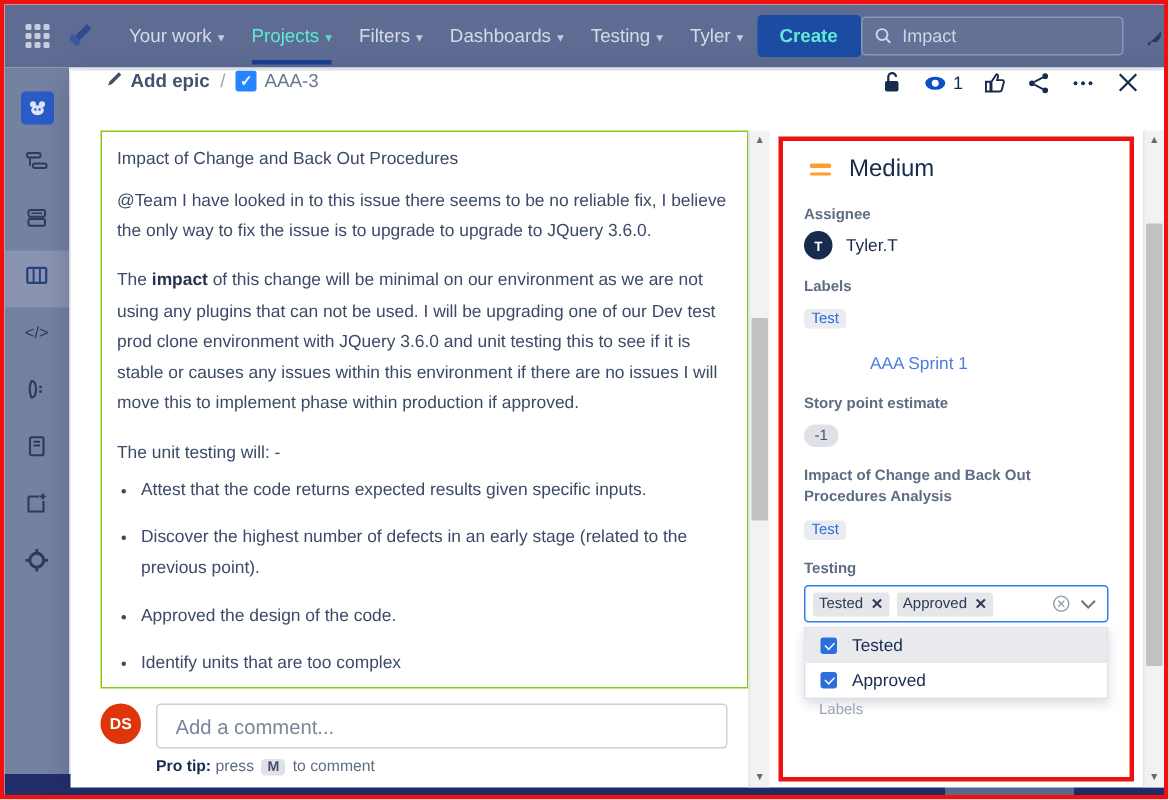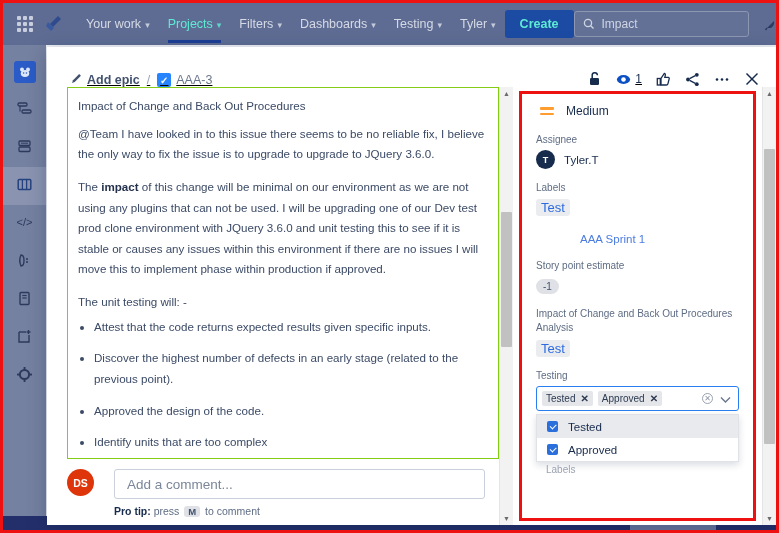--- a/index.html
+++ b/index.html
@@ -104,24 +104,23 @@
   
   .modal {
     position: absolute;
     left: 44px; top: 44px; width: 729px; height: 478px;
     background: #fff;
     box-shadow: 0 5px 18px rgba(9,30,66,.28);
     display: flex; flex-direction: column;
     overflow: hidden;
   }
   .modal-head {
-    height: 40px; display:flex; align-items:flex-end;
+    height: 40px; display:flex; align-items:flex-start;
     padding: 0 16px 0 24px;
     flex: none;
-    text-decoration: underline;
   }
   .breadcrumb { display:flex; align-items:center; gap:7px; font-size:12.5px; color:#42526e; }
   .bc-link { display:flex; align-items:center; gap:5px; color:#42526e; font-weight:bold; cursor:pointer;}
   .bc-sep { color:#9aa5b8; }
   .bc-key { display:flex; align-items:center; gap:5px; color:#6b778c; cursor:pointer;}
   .task-ico {
     width: 14px; height: 14px; background:#2684ff; border-radius:2px;
     display:flex;align-items:center;justify-content:center;color:#fff;font-size:10px;font-weight:bold;
   }
   .head-actions { margin-left:auto; display:flex; align-items:center; gap:14px; color:#42526e; }
@@ -142,21 +141,21 @@
   .desc {
     font-size: 11.6px; line-height: 1.78; color: #3b4a66;
   }
   .desc p { margin-bottom: 12px; }
   .desc p.tight { margin-bottom: 0; }
   .desc .t1 { margin-bottom: 7px; }
   .desc ul { margin: 4px 0 12px 16px; }
   .desc li { margin-bottom: 11px; }
   .desc b { color:#25324d; }
 
-  .comment-zone { flex:none; padding: 10px 14px 8px 20px; display:flex; gap:20px; }
+  .comment-zone { flex:none; padding: 10px 14px 8px 20px; display:flex; gap:10px; }
   .avatar-ds {
     width: 27px; height: 27px; border-radius:50%;
     background:#de350b; color:#fff; font-size:10.5px; font-weight:bold;
     display:flex;align-items:center;justify-content:center; flex:none;
   }
   .comment-col { flex:1; }
   .comment-input {
     height: 30px; border:1px solid #c9d0db; border-radius:3px;
     display:flex; align-items:center; padding: 0 12px;
     color:#7a8699; font-size:13.5px; background:#fff; cursor:text;
@@ -190,32 +189,32 @@
     flex: 1; min-width:0; display:flex; flex-direction:column;
     padding: 4px 6px 4px 6px; position:relative;
   }
   .details-outline {
     border: 3px solid #ee1111; flex:1; min-height:0;
     padding: 8px 14px 6px 14px; position: relative; overflow: visible;
   }
   .prio-row { display:flex; align-items:center; gap:12px; margin: 2px 0 16px 4px; }
   .prio-ico { width:14px; display:flex; flex-direction:column; gap:3px; }
   .prio-ico i { height:2.5px; background:#ff9d2e; border-radius:1px; display:block; }
-  .prio-label { font-size:12px; color:#172b4d; }
+  .prio-label { font-size:16px; color:#172b4d; }
   .fld { margin-bottom: 13px; }
-  .fld-label { font-size:10px; font-weight:normal; color:#5e6c84; margin-bottom:5px; }
+  .fld-label { font-size:10px; font-weight:bold; color:#5e6c84; margin-bottom:5px; }
   .assignee-row { display:flex; align-items:center; gap:9px; }
   .av-t {
     width:19px;height:19px;border-radius:50%;background:#172b4d;color:#fff;
     font-size:9px;font-weight:bold;display:flex;align-items:center;justify-content:center;
   }
   .assignee-name { font-size:11.5px; color:#172b4d; }
   .label-chip {
     display:inline-block; background:#ebecf0; color:#2d6cdf;
-    font-size:13px; padding: 1px 5px; border-radius:3px; cursor:pointer;
+    font-size:10px; padding: 1px 5px; border-radius:3px; cursor:pointer;
   }
   .link-blue { font-size:11.5px; color:#4c7ce0; cursor:pointer;margin-left:44px; }
   .sp-chip {
     display:inline-block; background:#dfe1e6; color:#42526e;
     font-size:10px; padding: 2px 7px; border-radius:9px;
   }
   .fld-label.two { line-height:1.35; }
   .select-box {
     border:1.6px solid #2a7ff0; border-radius:3px; background:#fff;
     height:25px; display:flex; align-items:center; padding: 0 4px 0 5px; gap:5px;

